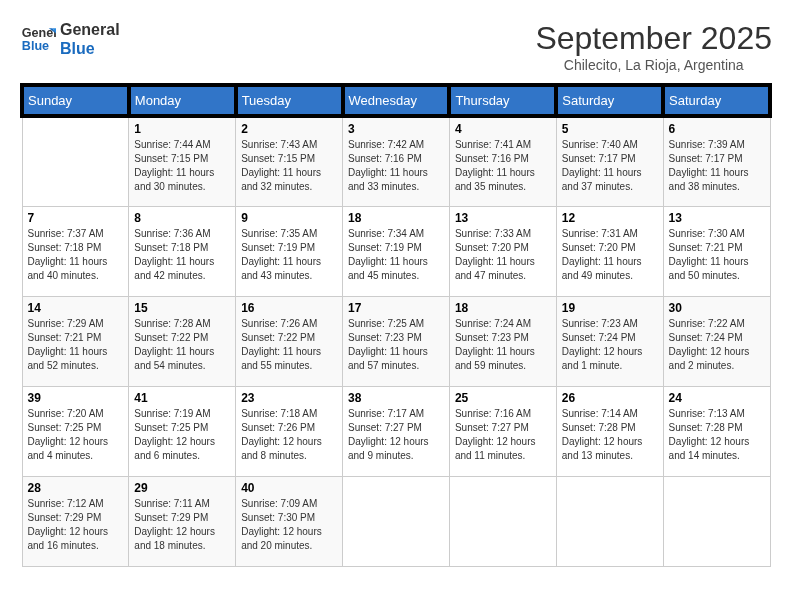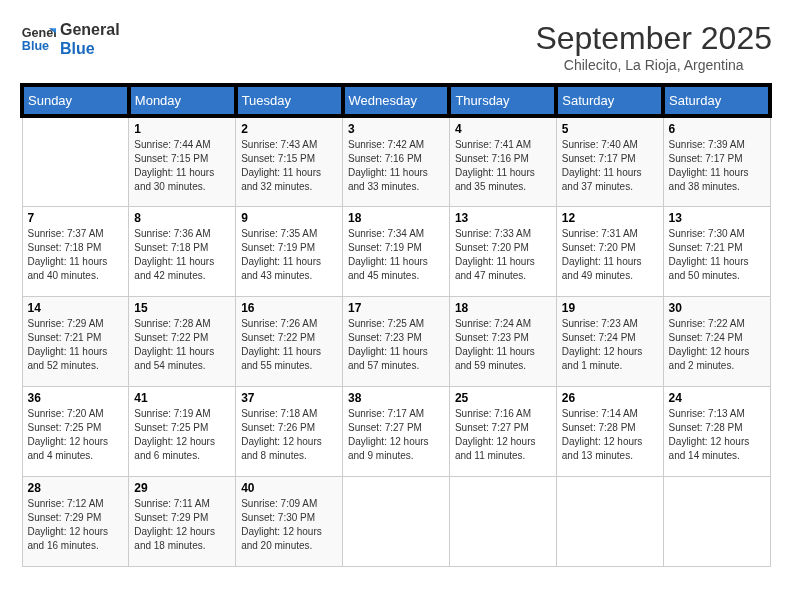--- a/index.html
+++ b/index.html
@@ -197,29 +197,29 @@
           <span class="day-num">19</span>
           <div class="day-info">Sunrise: 7:23 AM<br>Sunset: 7:24 PM<br>Daylight: 12 hours and 1 minute.</div>
         </td>
         <td>
           <span class="day-num">30</span>
           <div class="day-info">Sunrise: 7:22 AM<br>Sunset: 7:24 PM<br>Daylight: 12 hours and 2 minutes.</div>
         </td>
       </tr>
       <tr>
         <td>
-          <span class="day-num">36</span>
+          <span class="day-num">39</span>
           <div class="day-info">Sunrise: 7:20 AM<br>Sunset: 7:25 PM<br>Daylight: 12 hours and 4 minutes.</div>
         </td>
         <td>
           <span class="day-num">41</span>
           <div class="day-info">Sunrise: 7:19 AM<br>Sunset: 7:25 PM<br>Daylight: 12 hours and 6 minutes.</div>
         </td>
         <td>
-          <span class="day-num">37</span>
+          <span class="day-num">23</span>
           <div class="day-info">Sunrise: 7:18 AM<br>Sunset: 7:26 PM<br>Daylight: 12 hours and 8 minutes.</div>
         </td>
         <td>
           <span class="day-num">38</span>
           <div class="day-info">Sunrise: 7:17 AM<br>Sunset: 7:27 PM<br>Daylight: 12 hours and 9 minutes.</div>
         </td>
         <td>
           <span class="day-num">25</span>
           <div class="day-info">Sunrise: 7:16 AM<br>Sunset: 7:27 PM<br>Daylight: 12 hours and 11 minutes.</div>
         </td>

